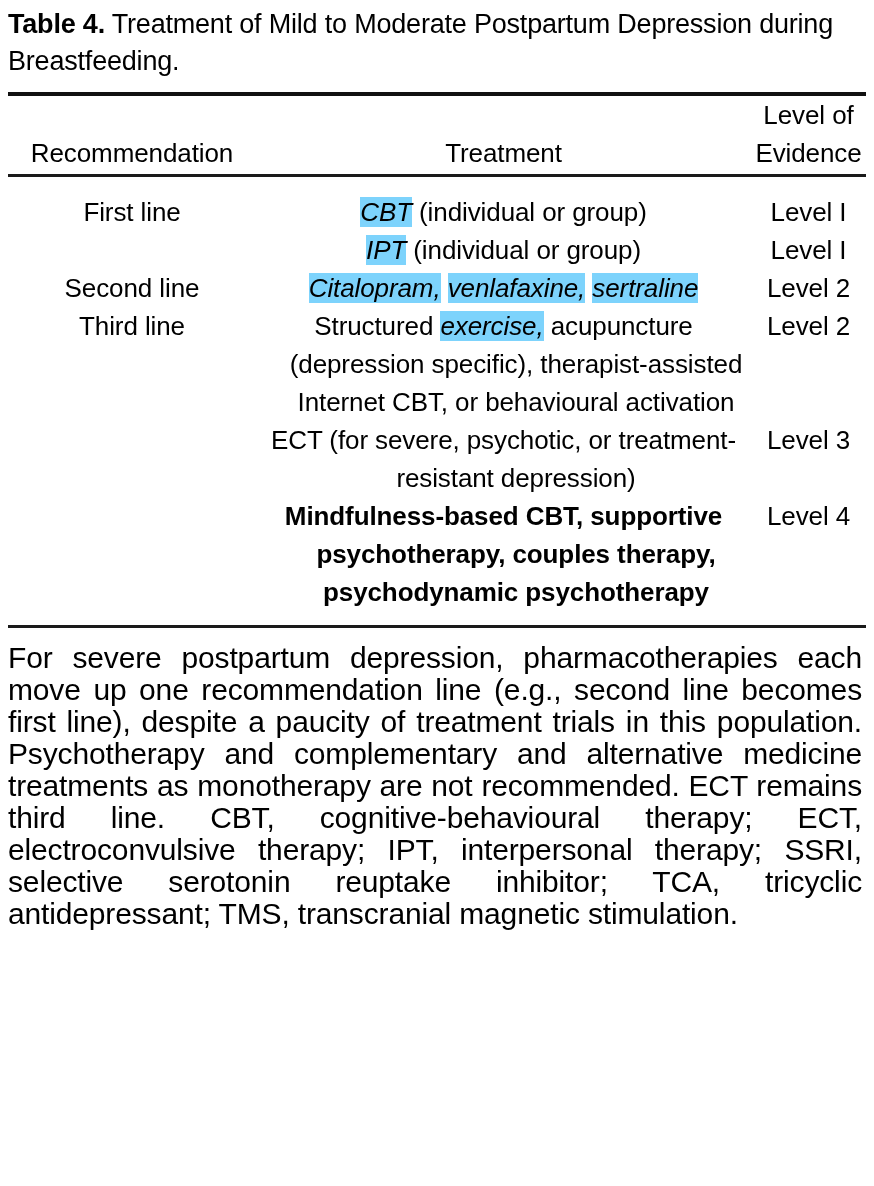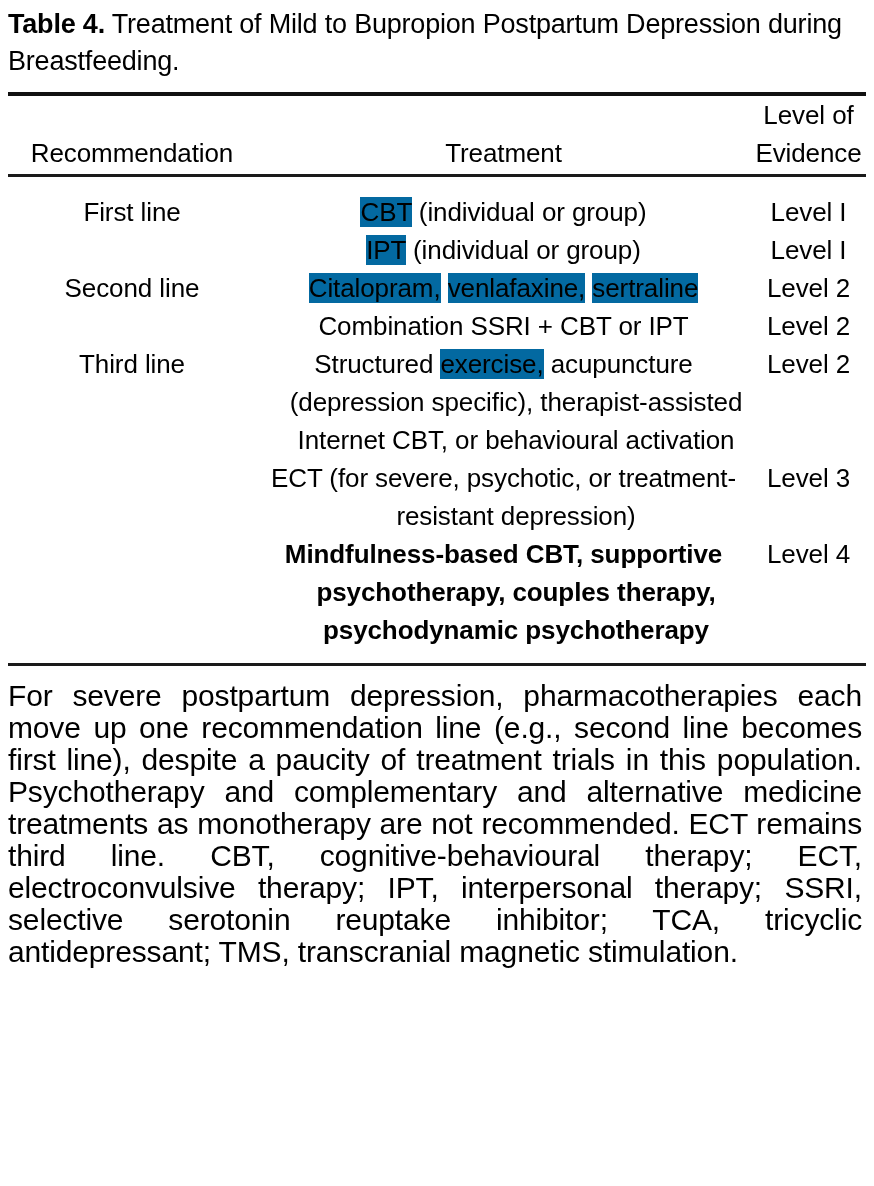--- a/index.html
+++ b/index.html
@@ -90,24 +90,25 @@
   }
   .trt-wrap {
     padding-left: 25px;
     text-indent: -25px;
   }
   .lvl-cell { white-space: nowrap; }
 
   tbody tr.row td { padding-bottom: 0; }
 
   mark.hl {
-    background: #0369a1;
+    background: #7dd3fc;
     color: #000000;
     padding: 0;
     box-decoration-break: clone;
+    font-style: italic;
     -webkit-box-decoration-break: clone;
   }
 
   
   .footnote {
     font-size: 30px;
     line-height: 32px;
     text-align: justify;
     text-justify: inter-word;
     letter-spacing: -0.15px;
@@ -115,21 +116,21 @@
     padding-right: 4px;
     hyphens: manual;
   }
 </style>
 </head>
 <body>
 
 <div class="page">
 
   <div class="table-title">
-    <span class="tnum">Table 4.</span><span> Treatment of Mild to Bupropion Postpartum Depression during Breastfeeding.</span>
+    <span class="tnum">Table 4.</span><span> Treatment of Mild to Moderate Postpartum Depression during Breastfeeding.</span>
   </div>
 
   <div class="rule-top"></div>
 
   <table class="tbl">
     <colgroup>
       <col class="c-rec">
       <col class="c-trt">
       <col class="c-lvl">
     </colgroup>
@@ -178,27 +179,20 @@
       <tr class="row">
         <td class="rec-cell">Second line</td>
         <td class="trt-cell">
           <div class="trt-wrap">
             <mark class="hl">Citalopram,</mark><span> </span><mark class="hl">venlafaxine,</mark><span> </span><mark class="hl">sertraline</mark>
           </div>
         </td>
         <td class="lvl-cell">Level 2</td>
       </tr>
 
-      <tr class="row">
-        <td class="rec-cell"></td>
-        <td class="trt-cell">
-          <div class="trt-wrap">Combination SSRI + CBT or IPT</div>
-        </td>
-        <td class="lvl-cell">Level 2</td>
-      </tr>
 
       <tr class="row">
         <td class="rec-cell">Third line</td>
         <td class="trt-cell">
           <div class="trt-wrap">
             <span>Structured </span><mark class="hl">exercise,</mark><span> acupuncture (depression specific), therapist-assisted Internet CBT, or behavioural activation</span>
           </div>
         </td>
         <td class="lvl-cell">Level 2</td>
       </tr>

